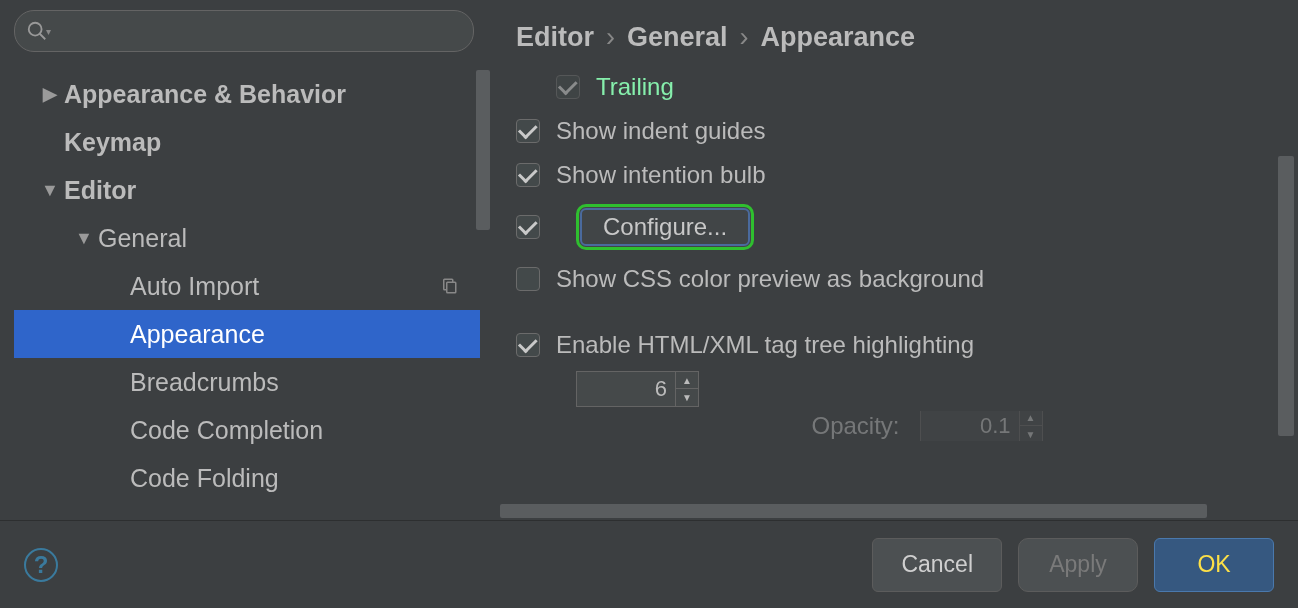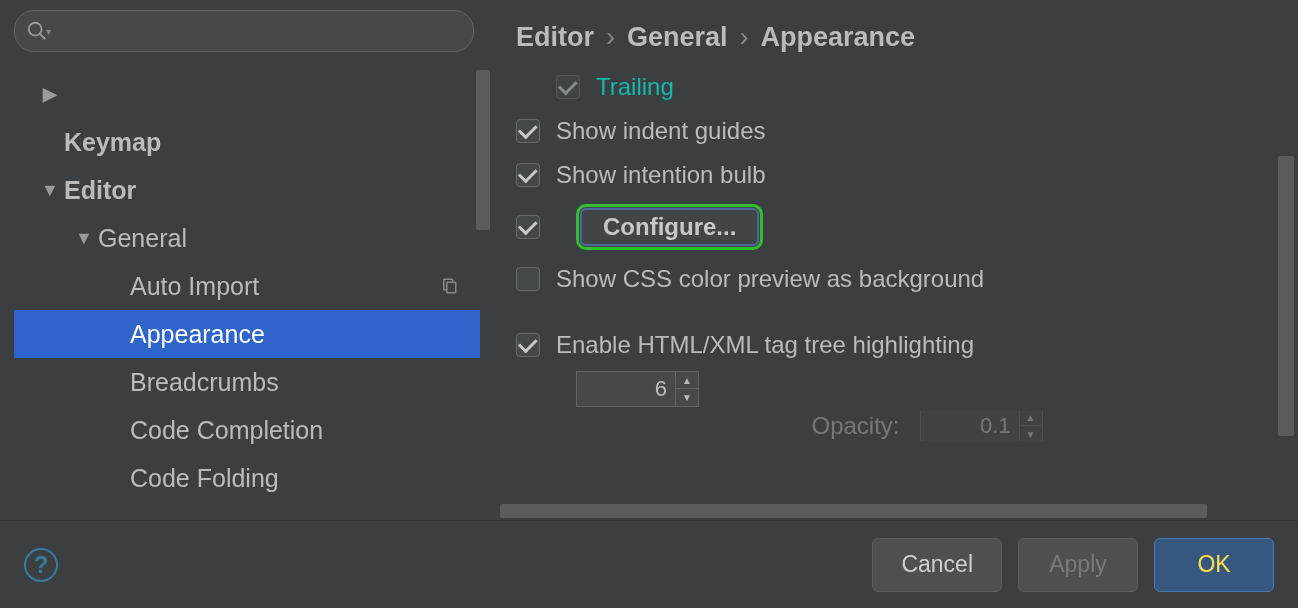--- a/index.html
+++ b/index.html
@@ -88,33 +88,32 @@
     flex:0 0 24px;
   }
   .checkbox.checked::after {
     content:"";
     width:14px; height:8px;
     border-left:3px solid #c9c9c9;
     border-bottom:3px solid #c9c9c9;
     transform:rotate(-45deg) translate(1px,-2px);
   }
   .checkbox.disabled { opacity:0.55; }
-  .label-disabled { color:#14b8a6;text-align:right; }
+  .label-disabled { color:#86efac;text-align:right; }
   .configure-btn {
     margin-left:20px;
     padding:6px 24px;
     border:3px solid #2fbf2f;
     outline:2px solid #4a6a9d;
     outline-offset:-6px;
     border-radius:10px;
     background:#414547;
     color:#c8c8c8;
     font-size:24px;
     cursor:pointer;
-    font-weight:bold;
   }
   .spinner-field {
     display:inline-flex; align-items:center;
     margin-left:20px;
   }
   .spinner-input {
     width:100px; height:36px;
     background:#45494a; border:1px solid #646464;
     color:#bbb; font-size:22px; text-align:right;
     padding-right:8px;
@@ -162,21 +161,21 @@
     background:transparent; cursor:pointer;
   }
   .footer-spacer { flex:1; }
   .btn {
     height:54px; min-width:120px;
     padding:0 28px; margin-left:16px;
     border:1px solid #5c5c5c; border-radius:6px;
     background:#4c5052; color:#cfcfcf;
     font-size:23px; cursor:pointer;
   }
-  .btn.disabled { color:#7a7a7a; cursor:default;}
+  .btn.disabled { color:#7a7a7a; cursor:default;border-radius:10px;}
   .btn.primary {
     background:#365880; border:1px solid #4a79ad; color:#fde047;
   }
 
   .opacity-row { opacity:0.45;justify-content:center; }
 </style>
 </head>
 <body>
 
 <div class="root">
@@ -190,20 +189,21 @@
               <line x1="15" y1="15" x2="21" y2="21" stroke="#999" stroke-width="2"></line>
             </svg>
         </span>
         <span class="search-dd">▾</span>
         <input class="search-input" type="text" placeholder="" style="">
       </div>
 
       <div class="tree">
         <div class="tree-item top">
           <span class="arrow">▶</span>
+          <span>Appearance &amp; Behavior</span>
         </div>
         <div class="tree-item top">
           <span class="arrow"></span>
           <span>Keymap</span>
         </div>
         <div class="tree-item top">
           <span class="arrow">▼</span>
           <span>Editor</span>
         </div>
         <div class="tree-item sub">

